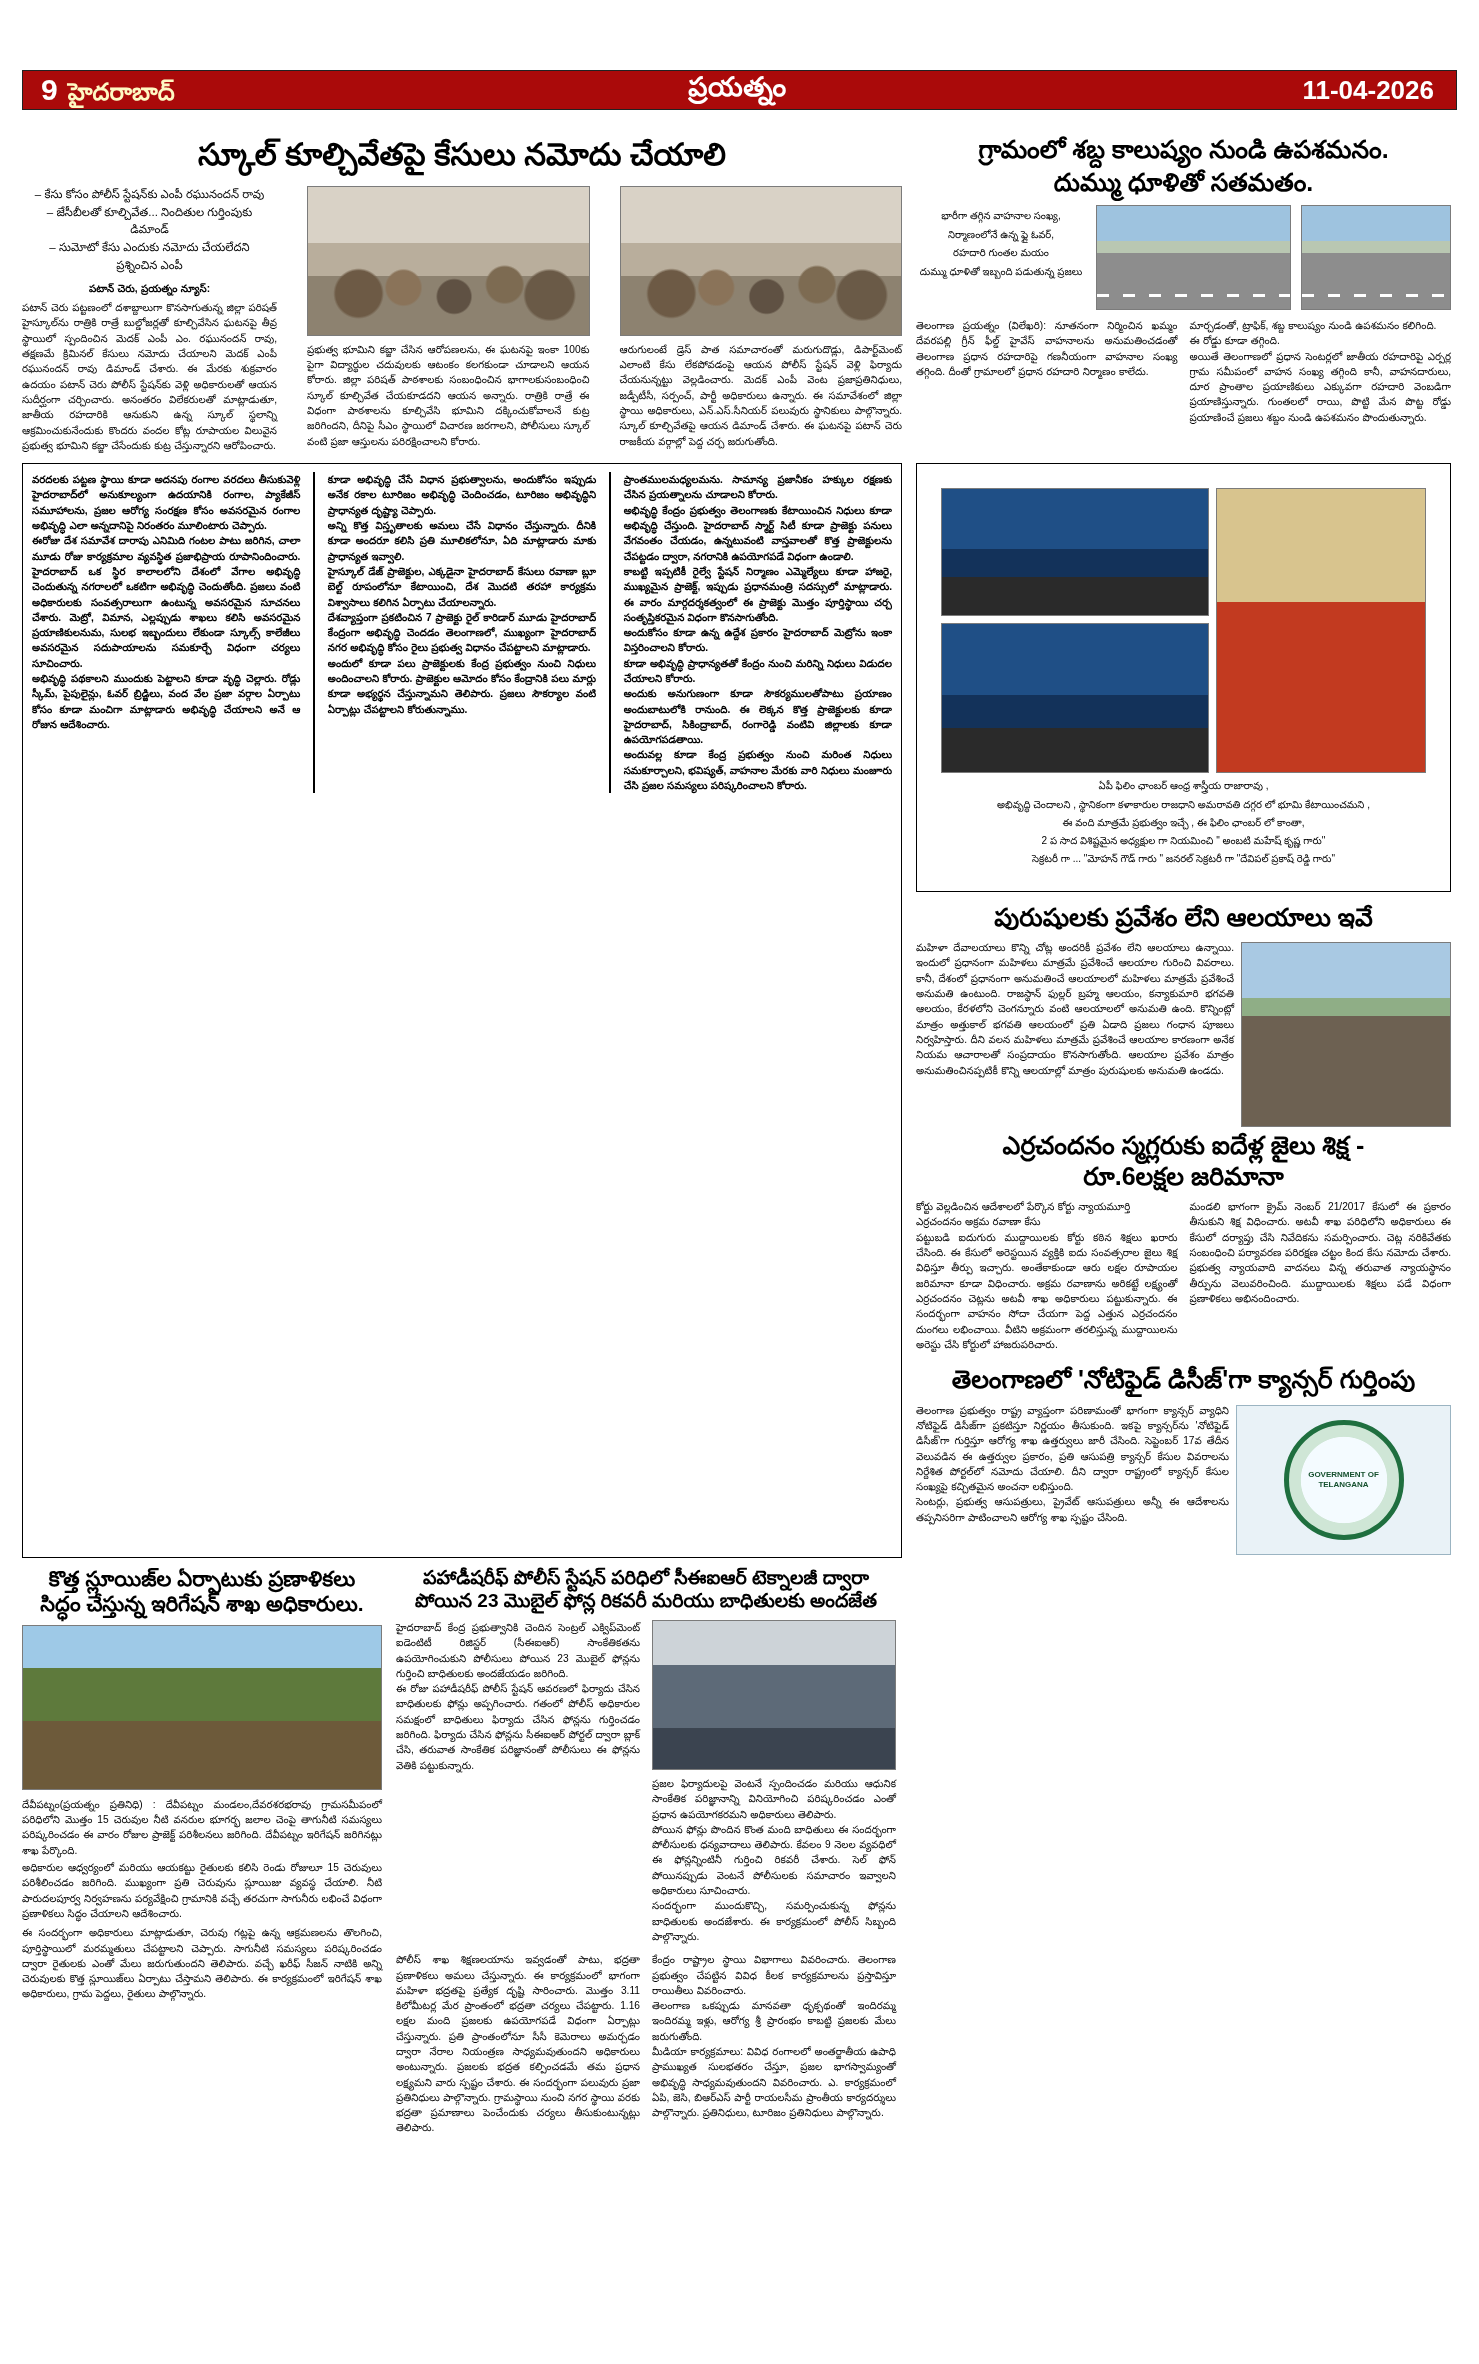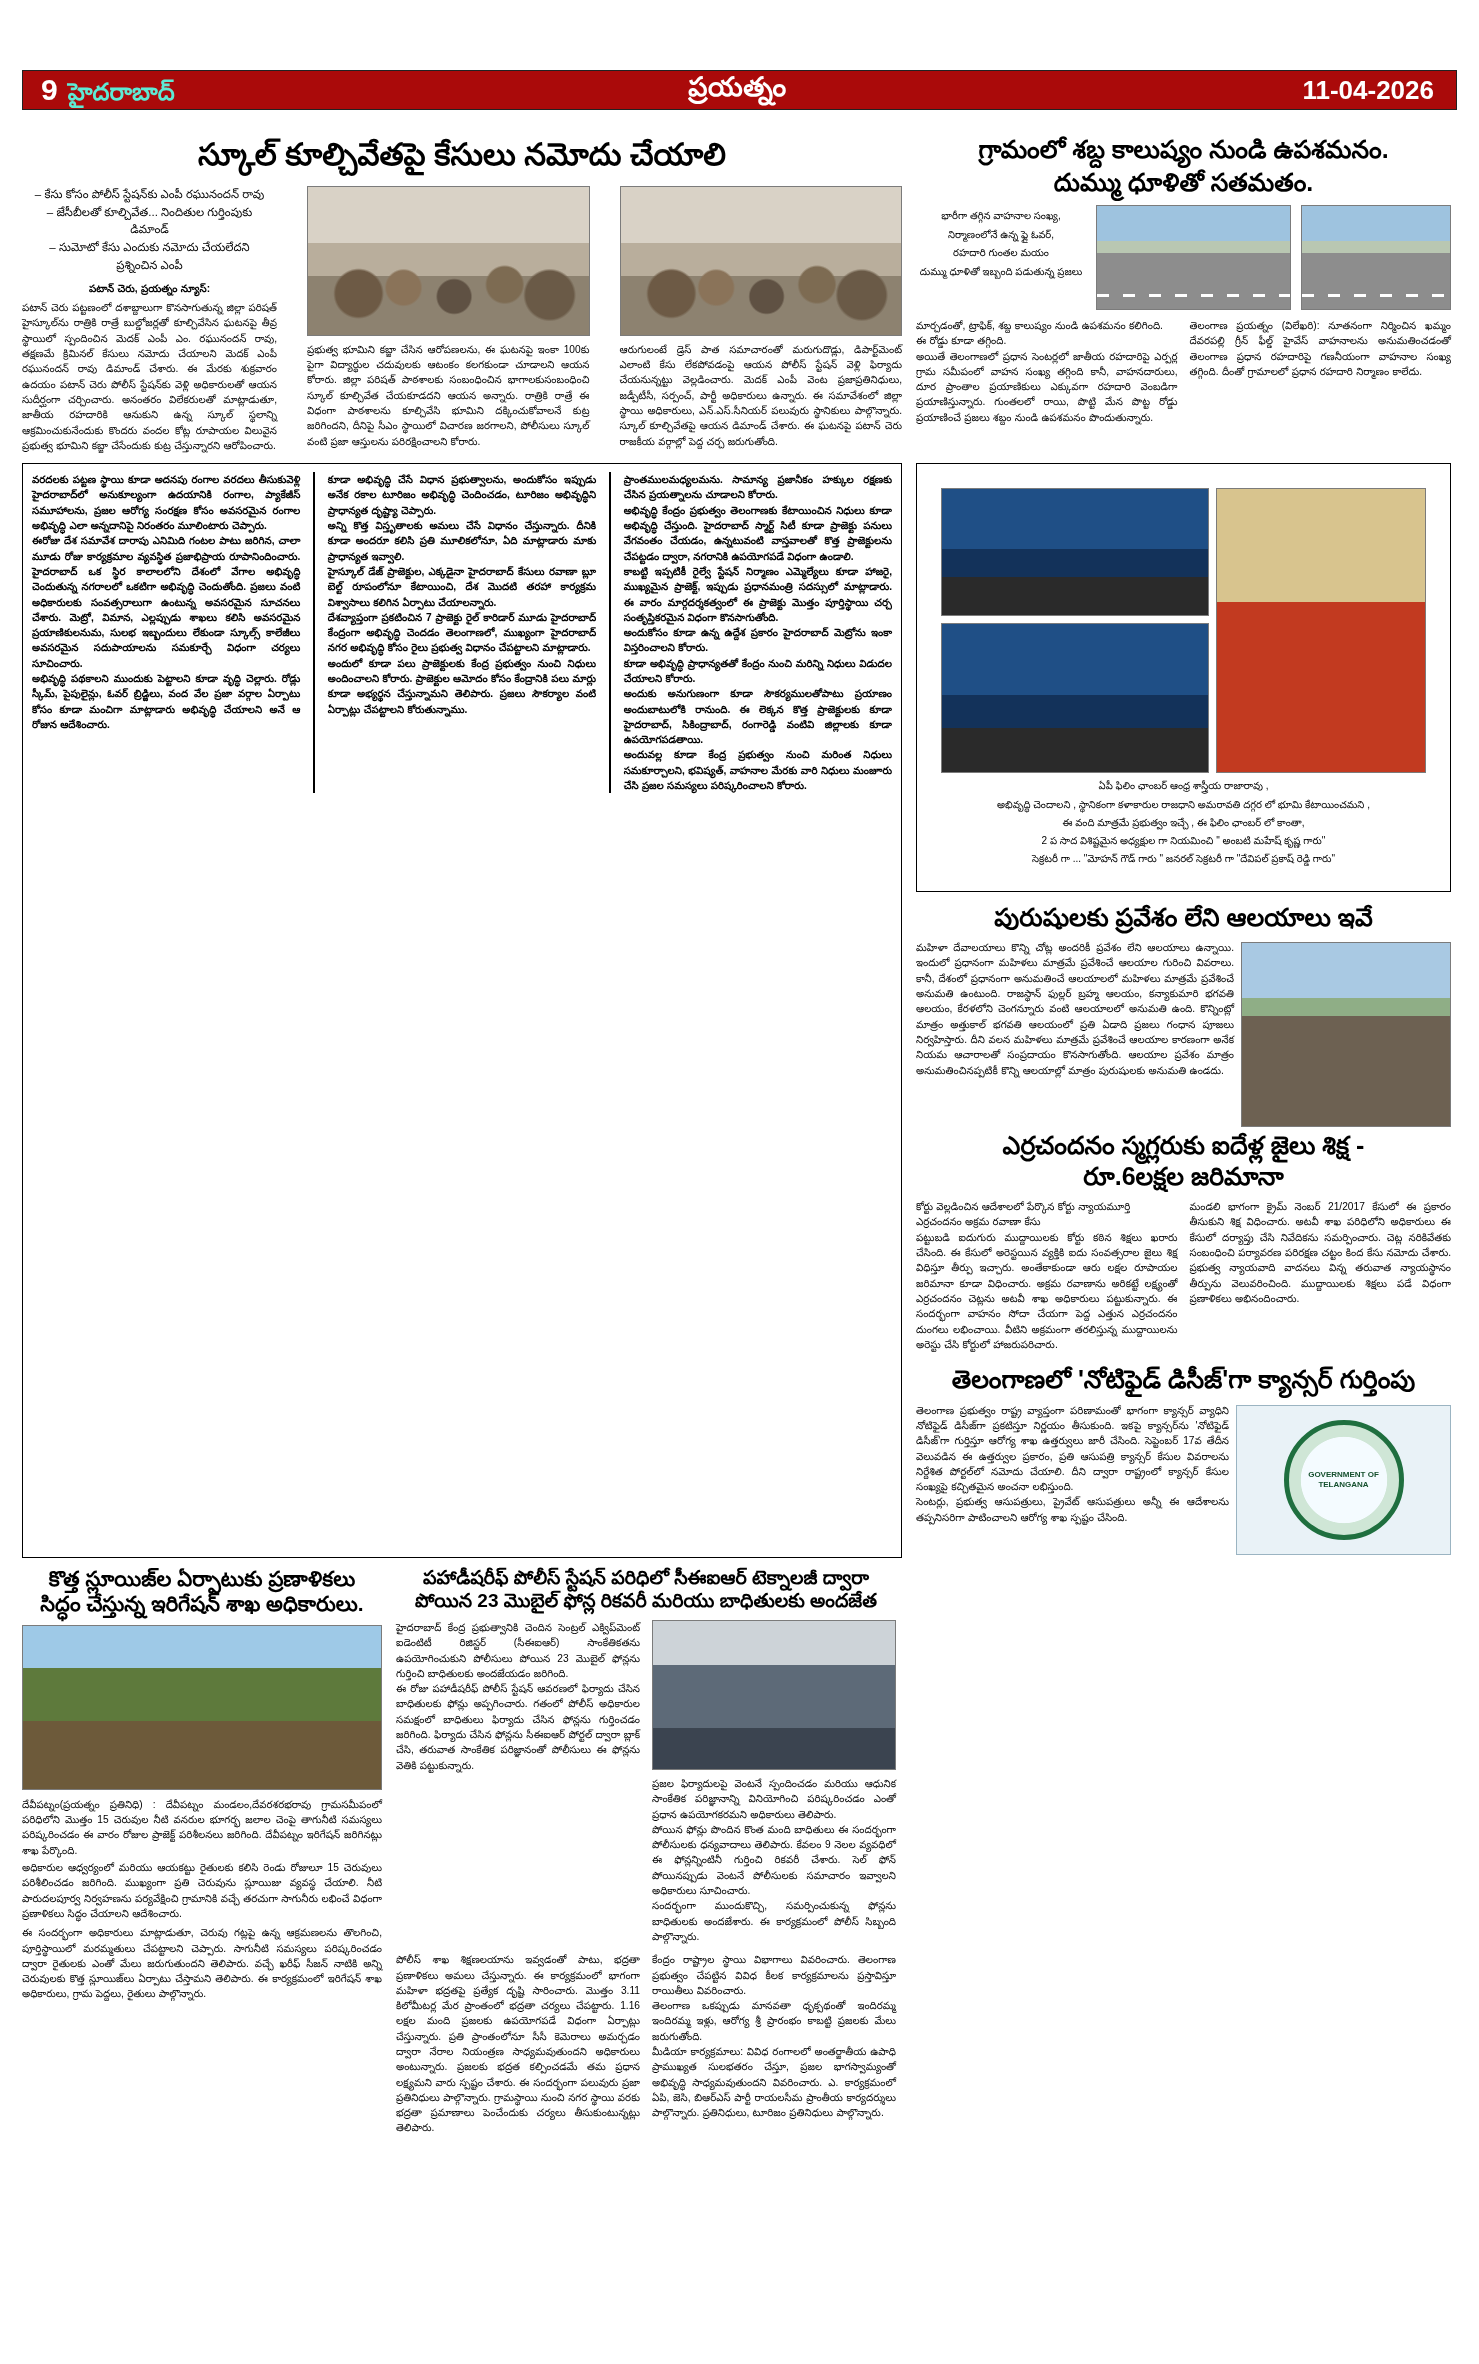--- a/index.html
+++ b/index.html
@@ -11,21 +11,21 @@
   }
   .page{position:relative;width:1479px;height:2364px;background:#fff;box-sizing:border-box;padding:0 22px;}
 
   
   .masthead{
     position:relative;margin-top:70px;height:40px;background:#aa0a0a;
     border:1px solid #222;display:flex;align-items:center;box-sizing:border-box;
   }
   .masthead .mh-left{display:flex;align-items:baseline;gap:10px;padding-left:18px;min-width:300px;}
   .mh-pageno{color:#fff;font-size:30px;font-weight:bold;line-height:1;}
-  .mh-city{color:#5eead4;font-size:24px;font-weight:bold;line-height:1;}
+  .mh-city{color:#fef9c3;font-size:24px;font-weight:bold;line-height:1;}
   .mh-center{flex:1;text-align:center;color:#fff;font-size:27px;font-weight:bold;letter-spacing:.5px;}
   .mh-date{padding-right:22px;color:#fff;font-size:26px;font-weight:bold;min-width:300px;text-align:right;}
 
   
   .hl{font-weight:bold;text-align:center;line-height:1.22;}
   .hl-xl{font-size:31px;}
   .hl-lg{font-size:25px;}
   .hl-md{font-size:21px;}
   .hl-sm{font-size:19px;}
   .bullets{font-size:11.5px;line-height:1.55;text-align:center;padding:0 6px;}
@@ -137,26 +137,26 @@
           <div class="caption" style="text-align:center;">నిర్మాణంలోనే ఉన్న ఫ్లై ఓవర్,</div>
           <div class="caption" style="text-align:center;">రహదారి గుంతల మయం</div>
           <div class="caption" style="text-align:center;">దుమ్ము ధూళితో ఇబ్బంది పడుతున్న ప్రజలు</div>
         </div>
         <div class="photo ph-street" style="flex:1;height:105px;"></div>
         <div class="photo ph-street" style="width:150px;height:105px;"></div>
       </div>
 
       <div style="display:flex;gap:12px;margin-top:8px;">
         <div style="flex:1;">
+          <div class="body-txt">తెలంగాణ ప్రయత్నం (విలేఖరి): నూతనంగా నిర్మించిన ఖమ్మం దేవరపల్లి గ్రీన్ ఫీల్డ్ హైవేస్ వాహనాలను అనుమతించడంతో తెలంగాణ ప్రధాన రహదారిపై గణనీయంగా వాహనాల సంఖ్య తగ్గింది. దీంతో గ్రామాలలో ప్రధాన రహదారి నిర్మాణం కాలేదు.</div>
+        </div>
+        <div style="flex:1;">
           <div class="body-txt" style="white-space:pre-line;">మార్చడంతో, ట్రాఫిక్, శబ్ద కాలుష్యం నుండి ఉపశమనం కలిగింది.
 ఈ రోడ్డు కూడా తగ్గింది.
 అయితే తెలంగాణలో ప్రధాన సెంటర్లలో జాతీయ రహదారిపై ఎర్పర్ల గ్రామ సమీపంలో వాహన సంఖ్య తగ్గింది కానీ, వాహనదారులు, దూర ప్రాంతాల ప్రయాణికులు ఎక్కువగా రహదారి వెంబడిగా ప్రయాణిస్తున్నారు. గుంతలలో రాయి, పొట్టి మేన పొట్ట రోడ్డు ప్రయాణించే ప్రజలు శబ్దం నుండి ఉపశమనం పొందుతున్నారు.</div>
-        </div>
-        <div style="flex:1;">
-          <div class="body-txt">తెలంగాణ ప్రయత్నం (విలేఖరి): నూతనంగా నిర్మించిన ఖమ్మం దేవరపల్లి గ్రీన్ ఫీల్డ్ హైవేస్ వాహనాలను అనుమతించడంతో తెలంగాణ ప్రధాన రహదారిపై గణనీయంగా వాహనాల సంఖ్య తగ్గింది. దీంతో గ్రామాలలో ప్రధాన రహదారి నిర్మాణం కాలేదు.</div>
         </div>
       </div>
     </div>
   </div>
 
   <div class="mid-section">
 
     <div class="mid-left boxed" style="padding:8px 9px;">
       <div class="cols3" style="gap:13px;font-weight:bold;">
         <div class="col">

